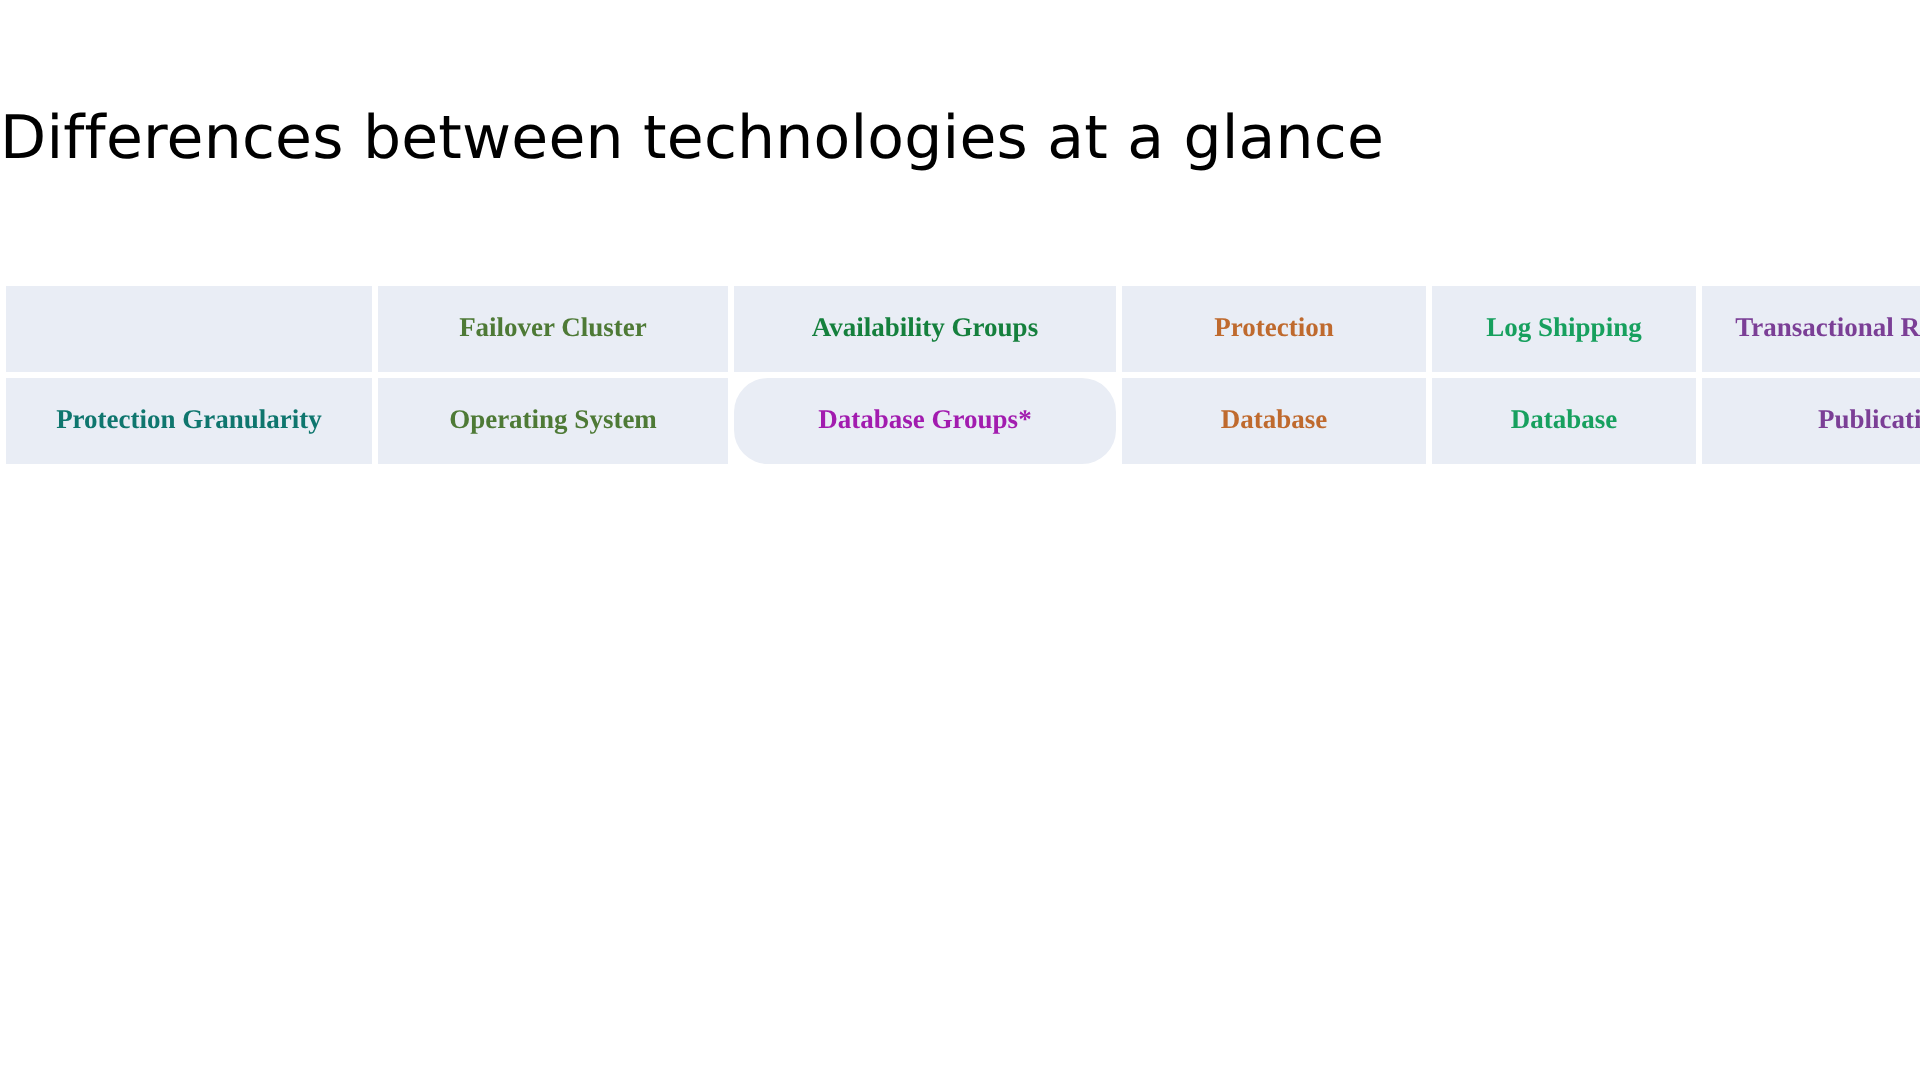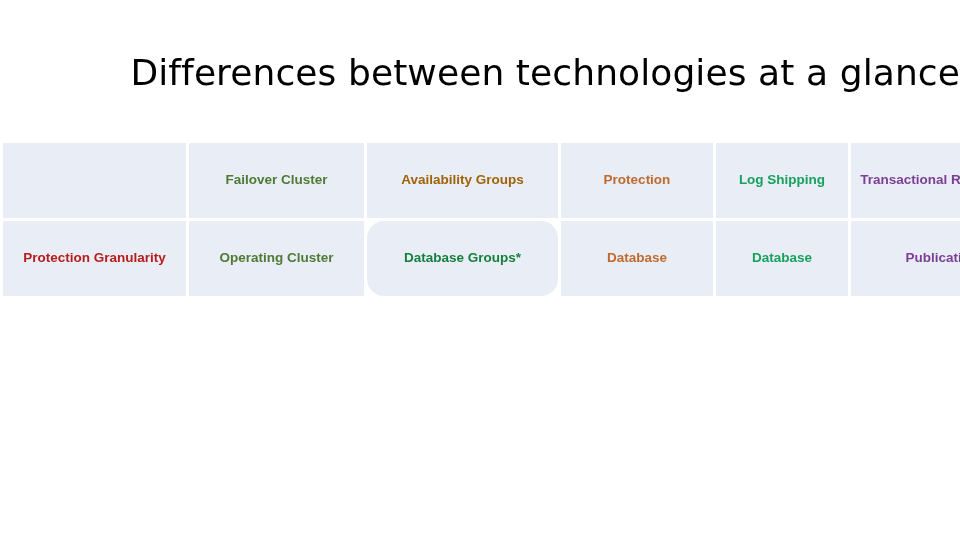--- a/index.html
+++ b/index.html
@@ -18,43 +18,43 @@
     position: relative;
     width: 960px;
     height: 540px;
     background: #ffffff;
   }
   #slide-title {
     position: absolute;
     left: 0;
     top: 52px;
     width: 960px;
-    text-align: right;
+    text-align: left;
     font-family: "DejaVu Sans", sans-serif;
-    font-size: 36px;
+    font-size: 30px;
     font-weight: 400;
     color: #000000;
     letter-spacing: 0.1px;
     white-space: nowrap;
   }
   #comparison-table {
     position: absolute;
     left: 0;
     top: 140px;
     width: 958px;
     border-collapse: separate;
     border-spacing: 3px 3px;
     table-layout: fixed;
   }
   #comparison-table td {
     background: #e9edf5;
-    padding: 16px 6px;
+    padding: 0 6px;
     vertical-align: middle;
     text-align: center;
-    font-family: Liberation Sans, sans-serif;
+    font-family: Liberation Serif, serif;
     font-weight: bold;
     font-size: 13.5px;
     line-height: 1.22;
   }
   #comparison-table tr.header-row td { height: 43px; }
   #comparison-table tr.data-row  td { height: 43px; }
 
   td.row-label {
     text-align: left;
     padding-left: 0;
@@ -75,29 +75,29 @@
 
 <div id="slide">
 
   <div id="slide-title">Differences between technologies at a glance</div>
 
   <table id="comparison-table">
     <tbody>
       <tr class="header-row">
         <td class="col-corner c0"></td>
         <td class="c1" style="color: rgb(78, 122, 54);">Failover Cluster</td>
-        <td class="c2" style="color: #a16207;">Availability Groups</td>
+        <td class="c2" style="color: #15803d;">Availability Groups</td>
         <td class="c3" style="color: rgb(191, 106, 46);">Protection</td>
         <td class="c4" style="color: rgb(23, 160, 94);">Log Shipping</td>
         <td class="c5" style="color: rgb(123, 63, 150);">Transactional Replication</td>
       </tr>
       <tr class="data-row">
-        <td class="row-label c0" style="color: #b91c1c;">Protection Granularity</td>
-        <td class="c1" style="color: rgb(78, 122, 54);">Operating Cluster</td>
-        <td class="c2" style="color: #15803d; border-radius: 17px;">Database Groups*</td>
+        <td class="row-label c0" style="color: #0f766e;">Protection Granularity</td>
+        <td class="c1" style="color: rgb(78, 122, 54);">Operating System</td>
+        <td class="c2" style="color: #a21caf; border-radius: 17px;">Database Groups*</td>
         <td class="c3" style="color: rgb(191, 106, 46);">Database</td>
         <td class="c4" style="color: rgb(23, 160, 94);">Database</td>
         <td class="c5" style="color: rgb(123, 63, 150);">Publication</td>
       </tr>
     </tbody>
   </table>
 
 </div>
 
 </body></html>

